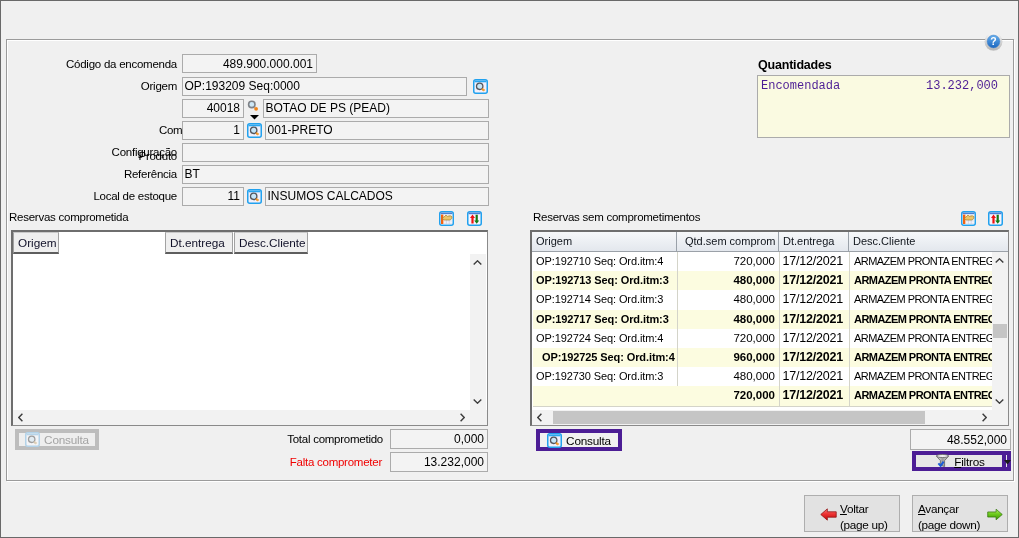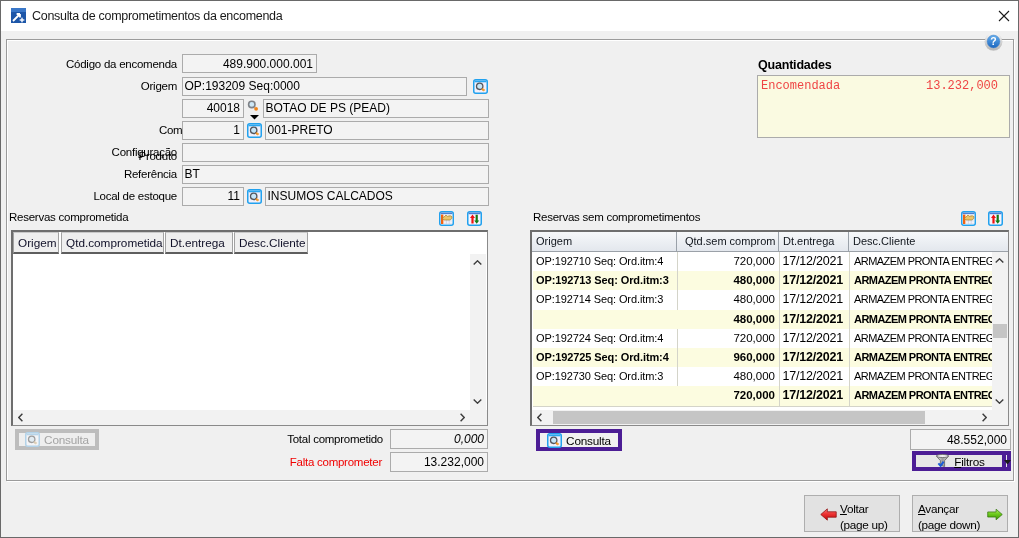--- a/index.html
+++ b/index.html
@@ -10,21 +10,21 @@
 #appicon{position:absolute;left:10px;top:7px;}
 #closex{position:absolute;left:996px;top:8px;}
 #panel{position:absolute;left:5px;top:38px;width:1006px;height:440px;border:1px solid #9b9b9b;box-shadow:1px 1px 0 #ffffff, inset 1px 1px 0 #ffffff;}
 .lab{position:absolute;font-size:11.5px;letter-spacing:-0.25px;color:#000;white-space:nowrap;}
 .fld{position:absolute;border:1px solid #abábab;border:1px solid #ababab;background:#f3f3f3;font-size:12px;color:#000;white-space:nowrap;overflow:hidden;box-sizing:border-box;}
 .fld span{position:absolute;top:50%;transform:translateY(-50%);}
 .fld .l{left:1.5px;}
 .fld .rr{right:3px;}
 .magbtn{position:absolute;}
 #quanthead{position:absolute;left:757px;top:57px;font-size:12.5px;letter-spacing:-0.2px;font-weight:bold;color:#000;}
-#quantbox{position:absolute;left:756px;top:74px;width:253px;height:63px;background:#fafae1;border:1px solid #ababab;box-sizing:border-box;font-family:"Liberation Mono",monospace;font-size:12px;color:#ef4444;}
+#quantbox{position:absolute;left:756px;top:74px;width:253px;height:63px;background:#fafae1;border:1px solid #ababab;box-sizing:border-box;font-family:"Liberation Mono",monospace;font-size:12px;color:#4c1d95;}
 
 .gridlabel{position:absolute;font-size:11.5px;letter-spacing:-0.25px;color:#000;}
 .grid{position:absolute;border:1px solid #8a8a8a;border-top:2px solid #6e6e6e;border-left:2px solid #6e6e6e;background:#fff;box-sizing:border-box;}
 .lhcell{position:absolute;top:0px;height:22px;background:#efefef;border:1px solid #a2a2a2;border-top-color:#c9c9c9;border-bottom:2px solid #5e5e5e;box-sizing:border-box;font-size:11.75px;color:#101028;line-height:19px;padding-left:4px;}
 .sb{position:absolute;background:#f2f2f2;}
 .thumb{position:absolute;background:#c5c5c5;}
 
 #rheader{position:absolute;left:0px;top:0px;width:476px;height:20px;background:linear-gradient(#f6f8fa,#e3e7ed);border-bottom:1px solid #9ba1a8;box-sizing:border-box;}
 .rhcell{position:absolute;top:0;height:19px;border-right:1px solid #9aa1a9;box-sizing:border-box;font-size:11px;color:#10151c;line-height:19px;padding-left:4px;white-space:nowrap;overflow:hidden;}
 .rrow{position:absolute;left:1px;width:460px;height:19.2px;overflow:hidden;}
@@ -37,32 +37,20 @@
 .btn{position:absolute;background:#f1f1f1;border:4px solid #4c1d95;box-sizing:border-box;font-size:11.75px;letter-spacing:-0.2px;color:#000;display:flex;align-items:center;justify-content:center;}
 .btn.dis{background:#eeeeee;border-color:#bdbdbd;color:#a3a3a3;}
 .navbtn{position:absolute;background:#e2e2e2;border:1px solid #aeaeae;box-sizing:border-box;font-size:12.5px;color:#000;}
 u{text-decoration:underline;}
 svg{display:block;}
 .red{color:#f00000;}
 </style>
 </head>
 <body>
 <div id="win">
-  <div id="titlebar">
-    <svg id="appicon" width="16" height="16" viewBox="0 0 16 16">
-      <rect x="0" y="0" width="15" height="15" fill="#1d56a8"></rect>
-      <rect x="0" y="0" width="15" height="4" fill="#3a77c8"></rect>
-      <path d="M2 13 L9 6 M9 6 L5.6 6 M9 6 L9 9.4" stroke="#fff" stroke-width="1.8" fill="none"></path>
-      <path d="M11 9 l1 2 2 1 -2 1 -1 2 -1 -2 -2 -1 2 -1 z" fill="#e8eef8"></path>
-    </svg>
-    <span id="title">Consulta de comprometimentos da encomenda</span>
-    <svg id="closex" width="14" height="14" viewBox="0 0 14 14">
-      <path d="M2 2 L12 12 M12 2 L2 12" stroke="#1a1a1a" stroke-width="1.1"></path>
-    </svg>
-  </div>
   <div id="panel"></div>
   <div id="helpbtn" style="position:absolute;left:983px;top:31px;">
     <svg width="19" height="19" viewBox="0 0 19 19">
       <defs>
           <linearGradient id="hg" x1="0" y1="0" x2="0" y2="1">
             <stop offset="0" stop-color="#f8f8f8"></stop>
             <stop offset="1" stop-color="#b5b5b5"></stop>
           </linearGradient>
           <linearGradient id="hb" x1="0" y1="0" x2="0" y2="1">
             <stop offset="0" stop-color="#66aeec"></stop>
@@ -173,21 +161,20 @@
   <div style="position:absolute;left:466px;top:210px;">
       <svg width="15" height="15" viewBox="0 0 15 15">
         <rect x="0.75" y="0.75" width="13.5" height="13.5" rx="2" fill="#f6f4fd" stroke="#21a1ee" stroke-width="1.5"></rect>
         <rect x="1.6" y="1.6" width="11.8" height="1.6" fill="#4a7fd2"></rect>
         <path d="M4.4 12.6 V7 H3 L5.5 3.6 L8 7 H6.6 V12.6 Z" fill="#ee1111"></path>
         <path d="M8.6 3.8 V9.4 H7.2 L9.7 12.8 L12.2 9.4 H10.8 V3.8 Z" fill="#137a13"></path>
       </svg>
     </div>
   <div class="grid" id="lgrid" style="left:10px;top:229px;width:477px;height:196px;">
     <div class="lhcell" style="left:0px;width:46px;">Origem</div>
-    <div class="lhcell" style="left:48px;width:103px;">Qtd.comprometida</div>
     <div class="lhcell" style="left:152px;width:68px;">Dt.entrega</div>
     <div class="lhcell" style="left:221px;width:74px;">Desc.Cliente</div>
     <div class="sb" style="left:457px;top:22px;width:16px;height:156px;">
         <div style="position:absolute;left:3px;top:6px;">
           <svg width="9" height="5" viewBox="0 0 9 5">
             <path d="M0.7 4.4 L4.5 0.8 L8.3 4.4" stroke="#3c3c3c" stroke-width="1.4" fill="none"></path>
           </svg>
         </div>
         <div style="position:absolute;left:3px;top:145px;">
           <svg width="9" height="5" viewBox="0 0 9 5">
@@ -247,32 +234,33 @@
 <div class="rcell sepv" style="left:247px;width:70px;padding-left:2.5px;font-size:12.5px;letter-spacing:-0.2px;">17/12/2021</div>
 <div class="rcell" style="left:317px;width:143px;padding-left:4px;letter-spacing:-0.55px;">ARMAZEM PRONTA ENTREGA</div>
 </div>
 <div class="rrow w rowline" style="top:38.4px;">
 <div class="rcell sepv" style="left:0;width:145px;padding-left:3px;letter-spacing:-0.1px;">OP:192714 Seq: Ord.itm:3</div>
 <div class="rcell sepv" style="left:145px;width:102px;text-align:right;padding-right:4px;font-size:11.5px;letter-spacing:0;">480,000</div>
 <div class="rcell sepv" style="left:247px;width:70px;padding-left:2.5px;font-size:12.5px;letter-spacing:-0.2px;">17/12/2021</div>
 <div class="rcell" style="left:317px;width:143px;padding-left:4px;letter-spacing:-0.55px;">ARMAZEM PRONTA ENTREGA</div>
 </div>
 <div class="rrow y rowline" style="top:57.6px;">
+<div class="rcell sepv" style="left:0;width:145px;padding-left:3px;letter-spacing:-0.1px;">OP:192717 Seq: Ord.itm:3</div>
 <div class="rcell sepv" style="left:145px;width:102px;text-align:right;padding-right:4px;font-size:11.5px;letter-spacing:0;">480,000</div>
 <div class="rcell sepv" style="left:247px;width:70px;padding-left:2.5px;font-size:12.5px;letter-spacing:-0.2px;">17/12/2021</div>
 <div class="rcell" style="left:317px;width:143px;padding-left:4px;letter-spacing:-0.55px;">ARMAZEM PRONTA ENTREGA</div>
 </div>
 <div class="rrow w rowline" style="top:76.8px;">
 <div class="rcell sepv" style="left:0;width:145px;padding-left:3px;letter-spacing:-0.1px;">OP:192724 Seq: Ord.itm:4</div>
 <div class="rcell sepv" style="left:145px;width:102px;text-align:right;padding-right:4px;font-size:11.5px;letter-spacing:0;">720,000</div>
 <div class="rcell sepv" style="left:247px;width:70px;padding-left:2.5px;font-size:12.5px;letter-spacing:-0.2px;">17/12/2021</div>
 <div class="rcell" style="left:317px;width:143px;padding-left:4px;letter-spacing:-0.55px;">ARMAZEM PRONTA ENTREGA</div>
 </div>
 <div class="rrow y rowline" style="top:96.0px;">
-<div class="rcell sepv" style="left:0;width:145px;padding-left:3px;letter-spacing:-0.1px;">OP:192725 Seq: Ord.itm:4</div>
+<div class="rcell sepv" style="left:0;width:145px;padding-left:9px;letter-spacing:-0.1px;">OP:192725 Seq: Ord.itm:4</div>
 <div class="rcell sepv" style="left:145px;width:102px;text-align:right;padding-right:4px;font-size:11.5px;letter-spacing:0;">960,000</div>
 <div class="rcell sepv" style="left:247px;width:70px;padding-left:2.5px;font-size:12.5px;letter-spacing:-0.2px;">17/12/2021</div>
 <div class="rcell" style="left:317px;width:143px;padding-left:4px;letter-spacing:-0.55px;">ARMAZEM PRONTA ENTREGA</div>
 </div>
 <div class="rrow w rowline" style="top:115.2px;">
 <div class="rcell sepv" style="left:0;width:145px;padding-left:3px;letter-spacing:-0.1px;">OP:192730 Seq: Ord.itm:3</div>
 <div class="rcell sepv" style="left:145px;width:102px;text-align:right;padding-right:4px;font-size:11.5px;letter-spacing:0;">480,000</div>
 <div class="rcell sepv" style="left:247px;width:70px;padding-left:2.5px;font-size:12.5px;letter-spacing:-0.2px;">17/12/2021</div>
 <div class="rcell" style="left:317px;width:143px;padding-left:4px;letter-spacing:-0.55px;">ARMAZEM PRONTA ENTREGA</div>
 </div>
@@ -314,21 +302,21 @@
   <div class="btn dis" style="left:14px;top:428px;width:84px;height:21px;"><span style="margin-right:4px;display:inline-flex;">
         <svg width="15" height="15" viewBox="0 0 15 15">
           <rect x="0.75" y="0.75" width="13.5" height="13.5" rx="2" fill="#f4f4f6" stroke="#b2d2e8" stroke-width="1.5"></rect>
           <rect x="1.6" y="1.6" width="11.8" height="1.7" fill="#b6d4e9"></rect>
           <circle cx="6.7" cy="7.3" r="3.2" fill="#e2ecf2" stroke="#9d9d9d" stroke-width="1.3"></circle>
           <path d="M9 9.7 L10.6 11.3" stroke="#d9c9b2" stroke-width="1.8"></path>
           <path d="M10.7 9.5 l1.5 1.5 -1.5 1.5 -1.5 -1.5 z" fill="#ddd0b8"></path>
         </svg>
       </span>Consulta</div>
   <div class="lab" style="left:230px;top:432px;width:152px;text-align:right;">Total comprometido</div>
-  <div class="fld" style="left:389px;top:428px;width:98px;height:20px;font-style:italic;">
+  <div class="fld" style="left:389px;top:428px;width:98px;height:20px;">
       <span class="rr">0,000</span>
     </div>
   <div class="lab red" style="left:230px;top:455px;width:151px;text-align:right;">Falta comprometer</div>
   <div class="fld" style="left:389px;top:451px;width:98px;height:20px;">
       <span class="rr">13.232,000</span>
     </div>
 
   <div class="btn" style="left:535px;top:428px;width:86px;height:22px;"><span style="margin-right:4px;display:inline-flex;">
         <svg width="15" height="15" viewBox="0 0 15 15">
           <rect x="0.75" y="0.75" width="13.5" height="13.5" rx="2" fill="#f2f0fb" stroke="#21a1ee" stroke-width="1.5"></rect>

